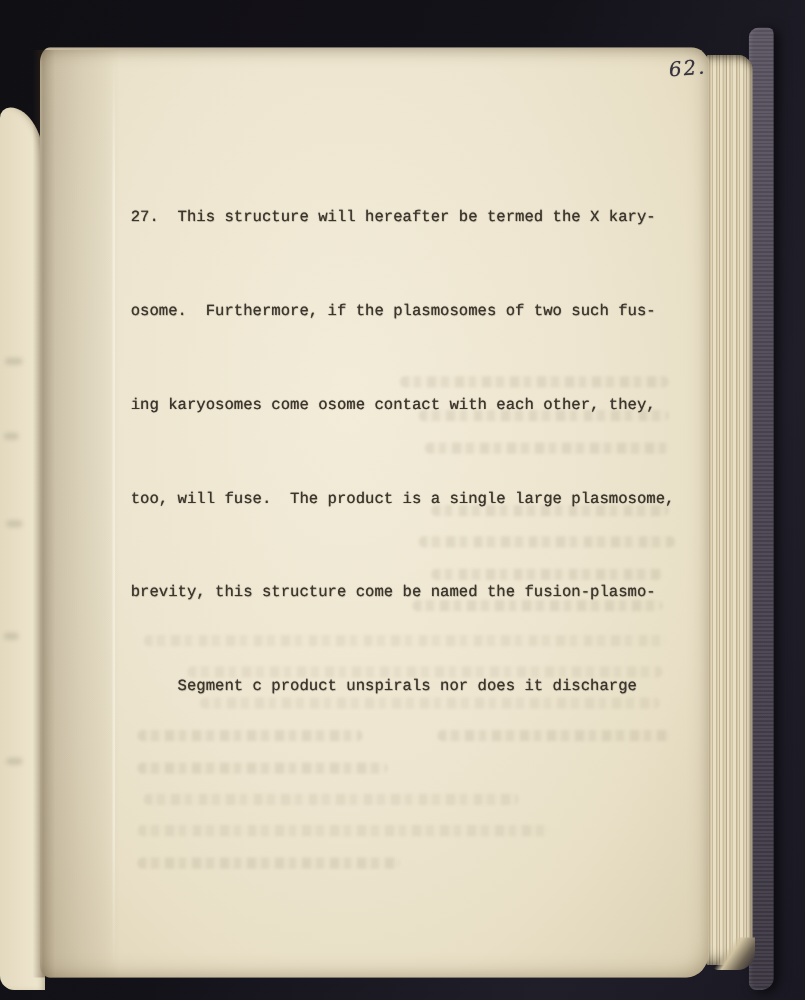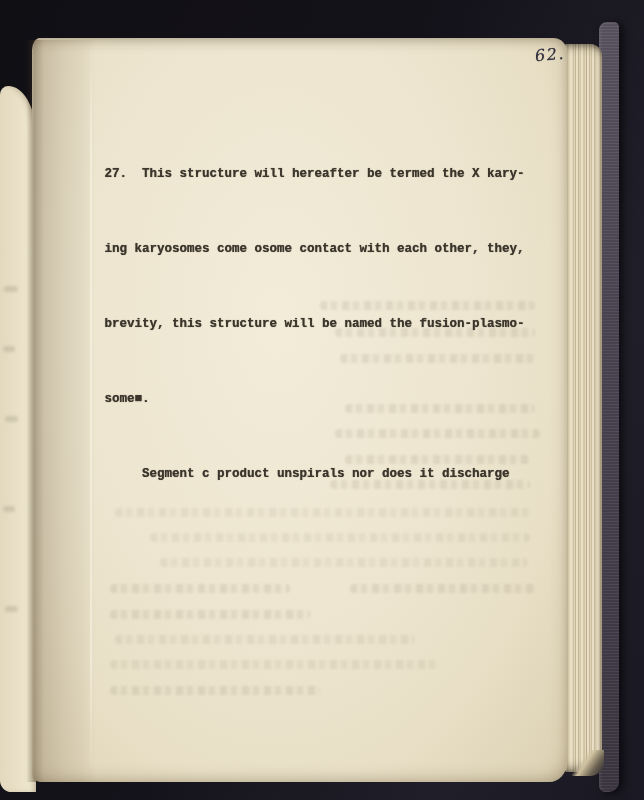--- a/index.html
+++ b/index.html
@@ -83,21 +83,21 @@
     left: 65px; top: 74px;
     font-family: "Liberation Mono", "DejaVu Sans Mono", monospace;
     font-size: 12.5px;
     line-height: 25px;
     color: #3b352c;
     white-space: pre;
     text-shadow: 0 0 .8px rgba(59,53,44,.85), .4px .4px 0 rgba(59,53,44,.18);
     filter: blur(.22px);
     z-index: 3;
   }
-  .typeblock .tl { height: 25px; font-weight: bold; }
+  .typeblock .tl { height: 25px; }
 
   
   .ghosts { position: absolute; inset: 0; z-index: 1; }
   .ghosts .g {
     position: absolute;
     height: 9px;
     border-radius: 4px;
     background: repeating-linear-gradient(90deg,
       rgba(128,117,96,.50) 0 7px,
       rgba(128,117,96,.10) 7px 11px,
@@ -182,23 +182,24 @@
       <div class="g" style="left:78px;top:572px;width:200px"></div>
       <div class="g" style="left:83px;top:597px;width:300px;opacity:.22"></div>
       <div class="g" style="left:78px;top:622px;width:330px;opacity:.22"></div>
       <div class="g" style="left:78px;top:648px;width:210px"></div>
     </div>
 
     <div class="page-number">62.</div>
 
     <div class="typeblock">
       <div class="tl"> 27.  This structure will hereafter be termed the X kary-</div>
+      <div class="tl"> osome.  Furthermore, if the plasmosomes of two such fus-</div>
       <div class="tl"> ing karyosomes come osome contact with each other, they,</div>
-      <div class="tl"> brevity, this structure will be named the fusion-plasmo-</div>
-      <div class="tl"> some■.</div>
+      <div class="tl"> too, will fuse.  The product is a single large plasmosome,</div>
+      <div class="tl"> brevity, this structure come be named the fusion-plasmo-</div>
       <div class="tl">      Segment c product unspirals nor does it discharge</div>
       
       
       
       
       
       
       
       
       

